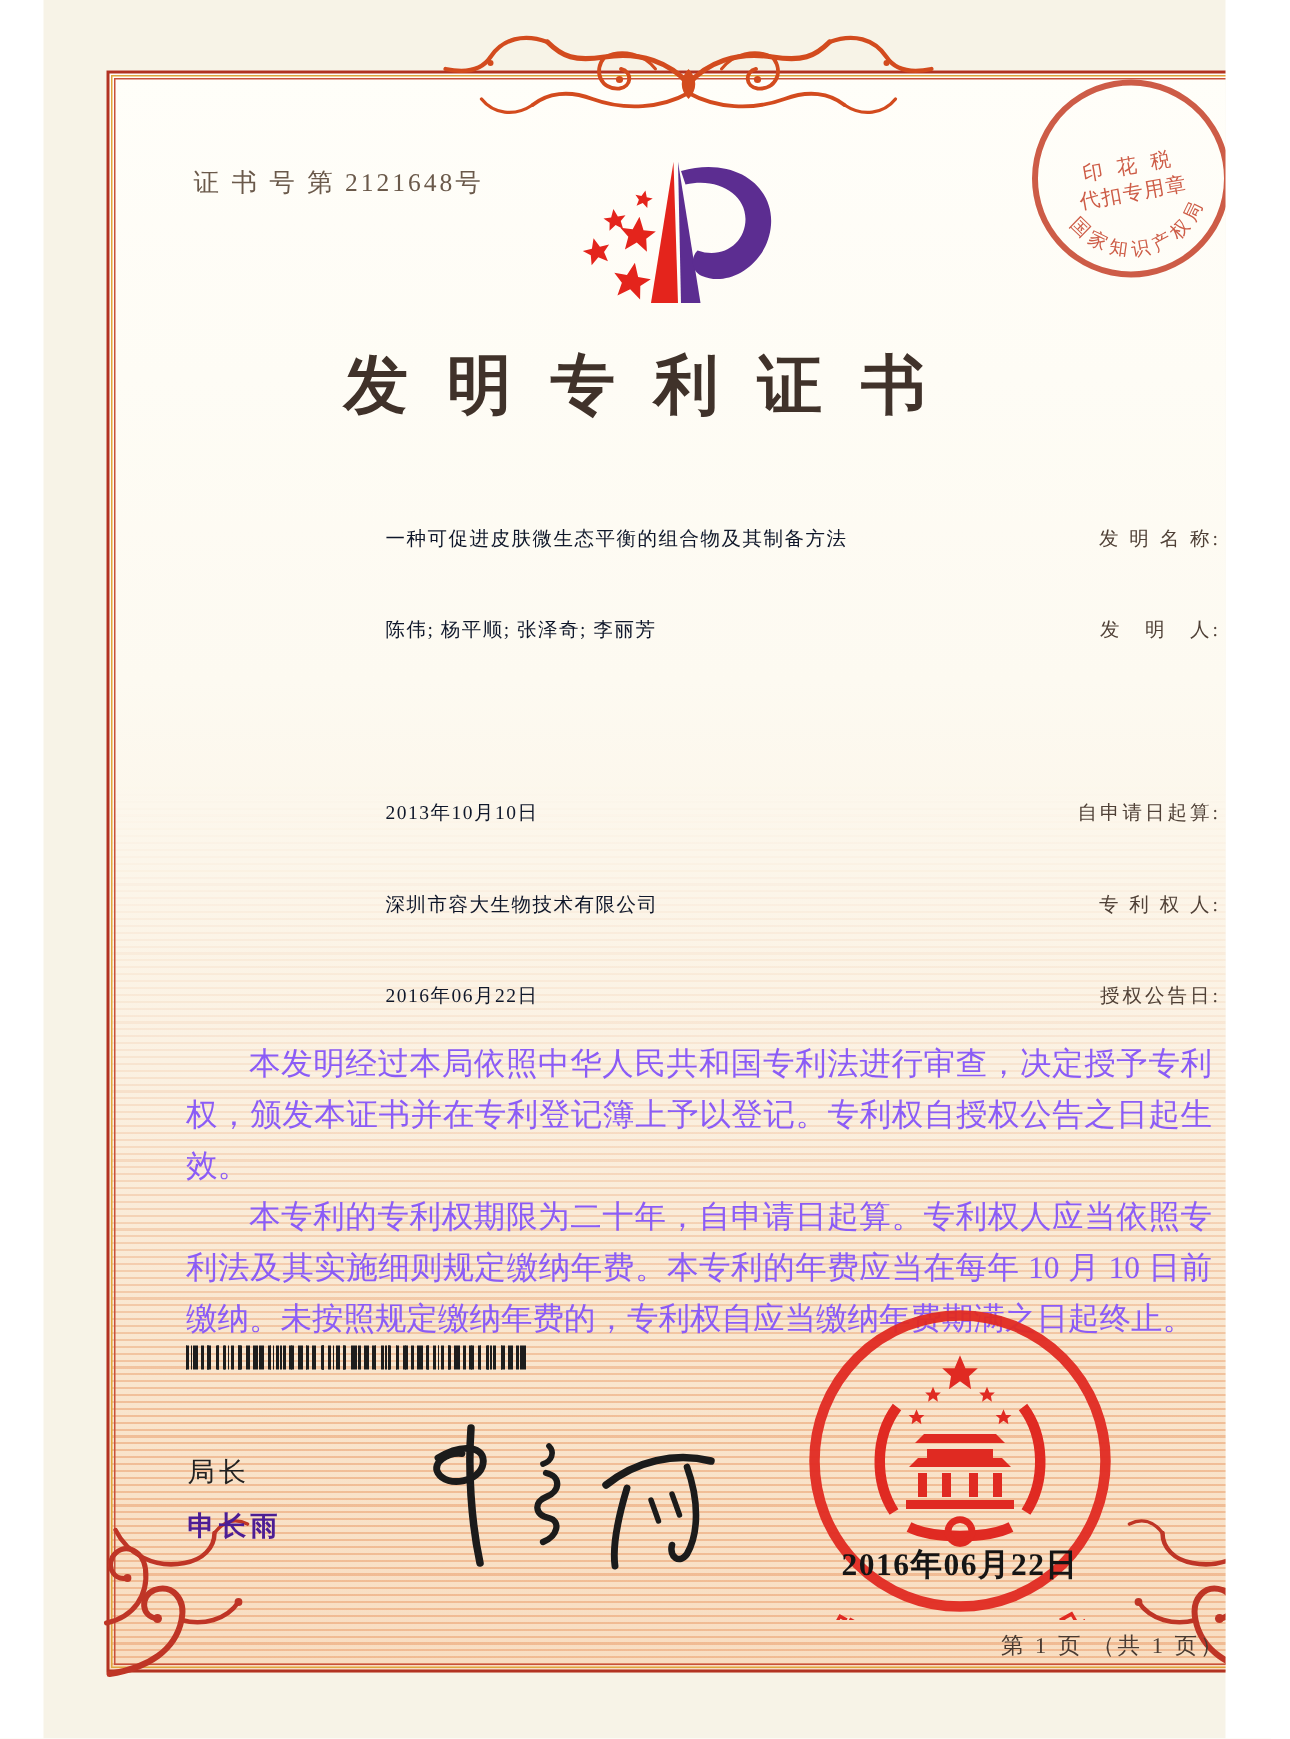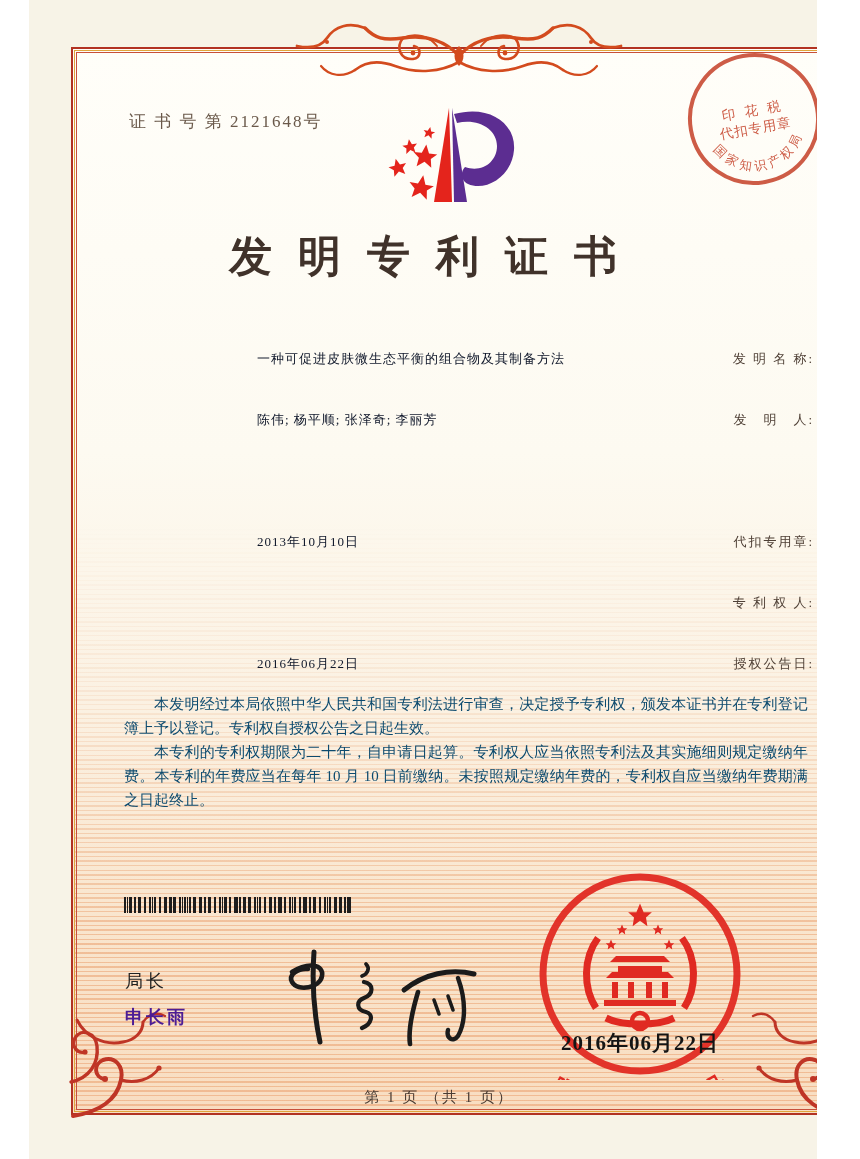--- a/index.html
+++ b/index.html
@@ -42,40 +42,40 @@
   .title{
     position:absolute;left:0;right:0;top:228px;z-index:4;text-align:center;
     font-size:43px;font-weight:bold;color:#40322a;letter-spacing:26px;padding-left:26px;
   }
   .field-row{position:absolute;left:95px;width:690px;z-index:4;font-size:13px;color:#4f4036;text-align:right;}
   .field-row .lbl{letter-spacing:2px;}
   .field-row .val{position:absolute;left:133px;top:0;letter-spacing:1px;color:#0f172a;}
   .r0{top:350px;} .r1{top:411px;} .r2{top:472px;} .r3{top:533px;} .r4{top:594px;} .r5{top:655px;}
   .body-text{
     position:absolute;left:95px;top:692px;width:684px;z-index:4;
-    color:#0c4a6e;font-size:15px;line-height:24px;text-align:justify;
+    color:#8b5cf6;font-size:21px;line-height:34px;text-align:justify;
   }
   .body-text p{margin:0;text-indent:2em;}
   .barcode{
     position:absolute;left:95px;top:897px;width:228px;height:16px;z-index:4;
     background-image:
       repeating-linear-gradient(90deg,#1d1d1d 0 2px,transparent 2px 5px),
       repeating-linear-gradient(90deg,#1d1d1d 0 1px,transparent 1px 7px),
       repeating-linear-gradient(90deg,transparent 0 3px,#1d1d1d 3px 4px,transparent 4px 11px);
   }
   .director-title{position:absolute;left:96px;top:969px;z-index:4;font-size:18px;font-weight:400;letter-spacing:3px;color:#222;}
   .director-name{position:absolute;left:96px;top:1005px;z-index:4;font-size:18px;font-weight:600;letter-spacing:3px;color:#4c1d95;}
   .signature{position:absolute;left:233px;top:938px;z-index:4;}
   .seal{position:absolute;left:505px;top:868px;z-index:5;}
   .seal-date{
     position:absolute;left:505px;top:1029px;width:212px;z-index:6;text-align:center;
     font-size:21px;color:#151515;letter-spacing:1px;font-weight:600;
   }
   .footer{
-    position:absolute;left:0;right:0;top:1088px;z-index:4;text-align:center;
+    position:absolute;left:0;right:0;top:1088px;z-index:4;text-align:right;
     font-size:15px;color:#4a3b32;letter-spacing:2px;padding-left:32px;
   }
 </style>
 </head>
 <body>
 
 <div class="page">
 
   <div class="paper"></div>
   <div class="guilloche"></div>
@@ -167,25 +167,26 @@
 
   <div class="field-row r0">
     <span class="lbl">发 明 名 称:</span>
     <span class="val">一种可促进皮肤微生态平衡的组合物及其制备方法</span>
   </div>
   <div class="field-row r1">
     <span class="lbl">发　明　人:</span>
     <span class="val">陈伟; 杨平顺; 张泽奇; 李丽芳</span>
   </div>
   <div class="field-row r3">
-    <span class="lbl">代扣专用章:</span>
+    <span class="lbl">自申请日起算:</span>
     <span class="val">2013年10月10日</span>
   </div>
   <div class="field-row r4">
     <span class="lbl">专 利 权 人:</span>
+    <span class="val">深圳市容大生物技术有限公司</span>
   </div>
   <div class="field-row r5">
     <span class="lbl">授权公告日:</span>
     <span class="val">2016年06月22日</span>
   </div>
 
   <div class="body-text">
     <p>本发明经过本局依照中华人民共和国专利法进行审查，决定授予专利权，颁发本证书并在专利登记簿上予以登记。专利权自授权公告之日起生效。</p>
     <p>本专利的专利权期限为二十年，自申请日起算。专利权人应当依照专利法及其实施细则规定缴纳年费。本专利的年费应当在每年 10 月 10 日前缴纳。未按照规定缴纳年费的，专利权自应当缴纳年费期满之日起终止。</p>
   </div>

